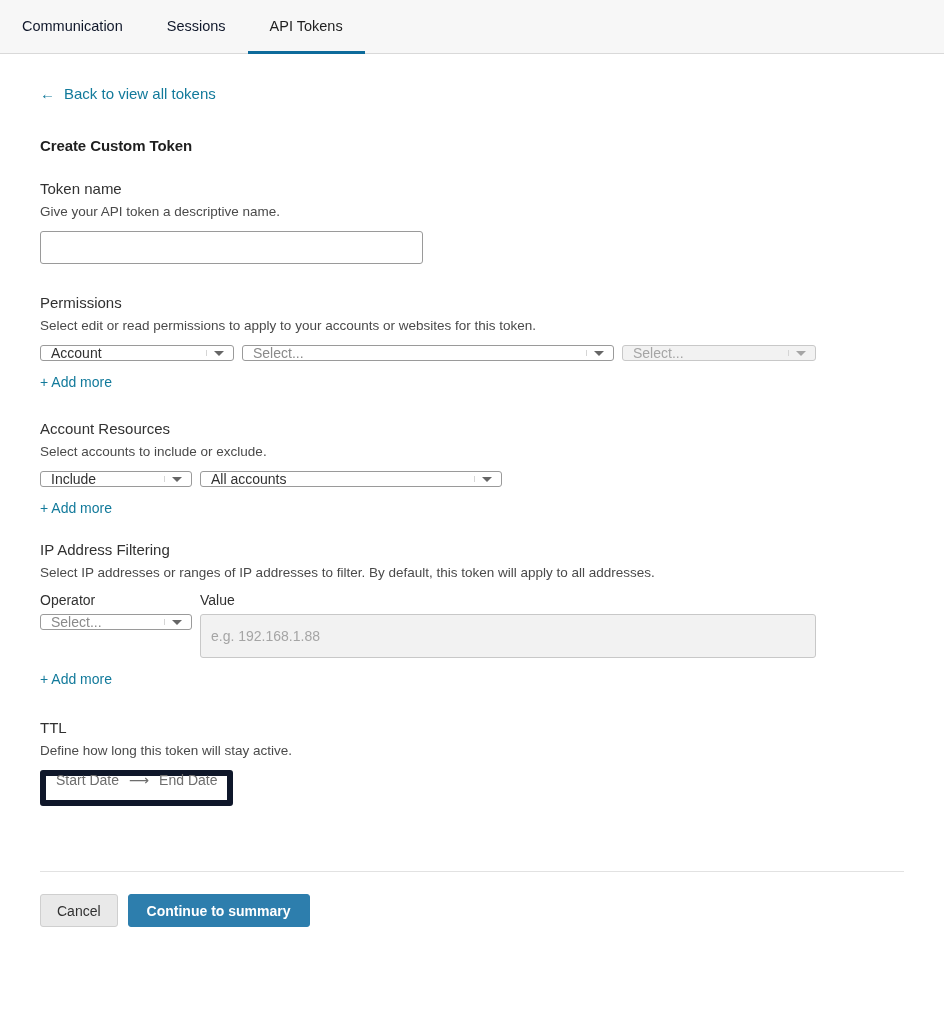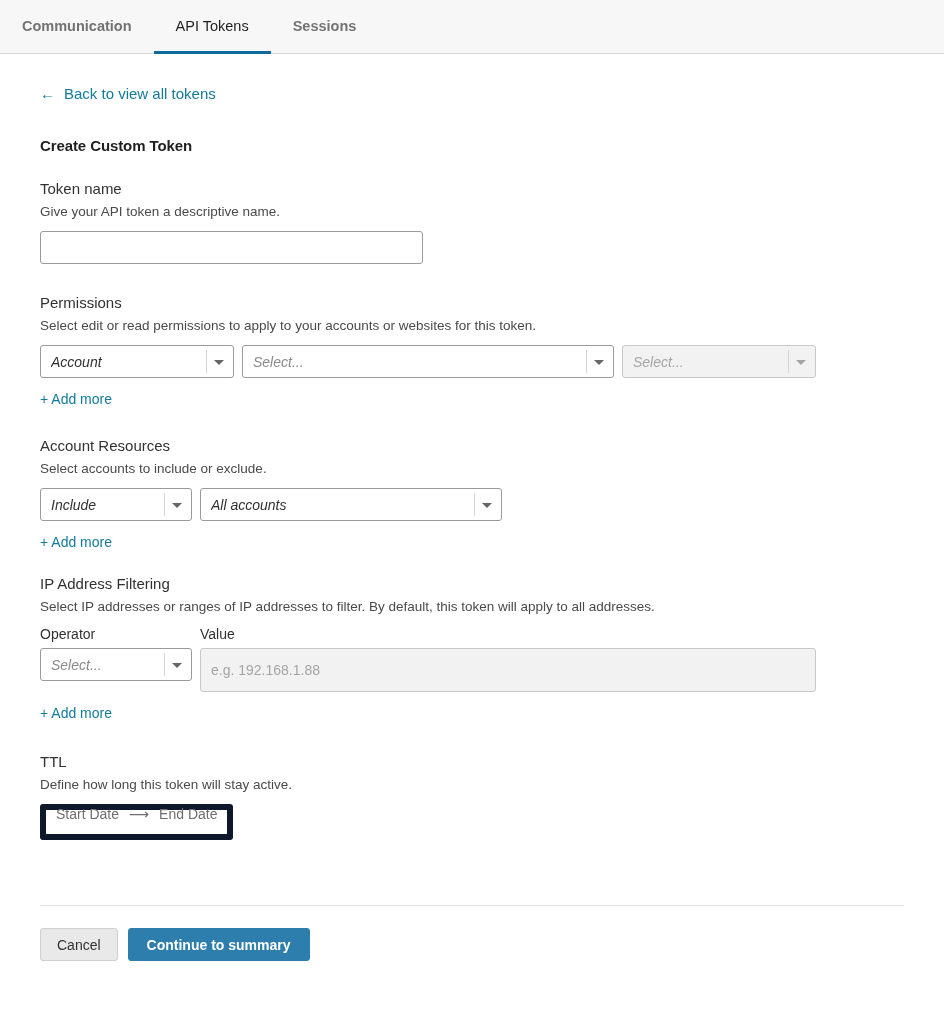--- a/index.html
+++ b/index.html
@@ -19,26 +19,25 @@
     border-bottom: 1px solid #d9d9d9;
     display: flex;
     align-items: stretch;
     padding-left: 0;
   }
   .tab {
     display: flex;
     align-items: center;
     padding: 0 22px;
     font-size: 14.5px;
-    color: #737373;
+    color: #0f172a;
     cursor: pointer;
     border-bottom: 3px solid transparent;
     position: relative;
     top: 1px;
-    font-weight: bold;
   }
   .tab.active {
     color: #1f1f1f;
     border-bottom-color: #0d6b9b;
     font-weight: 400;
   }
 
   
   .page {
     padding: 0 40px;
@@ -85,32 +84,31 @@
     padding: 0 9px;
     font-size: 14px;
     font-family: "Liberation Sans", sans-serif;
     color: #313131;
     outline: none;
   }
 
   
   .select {
     position: relative;
-    height: 33px;
+    height: 16px;
     border: 1px solid #9a9a9a;
     border-radius: 3px;
     background: #fff;
     display: inline-flex;
     align-items: center;
     padding: 0 10px;
     font-size: 14px;
     color: #313131;
     cursor: pointer;
     vertical-align: top;
-    font-style: italic;
   }
   .select .caret {
     position: absolute;
     right: 9px;
     top: 50%;
     width: 0; height: 0;
     margin-top: -2px;
     border-left: 5px solid transparent;
     border-right: 5px solid transparent;
     border-top: 5px solid #666;
@@ -221,25 +219,25 @@
     padding: 0 18px;
   }
 </style>
 </head>
 <body>
 
 <div class="tabbar">
   <div class="tab">
     <span>Communication</span>
   </div>
+  <div class="tab">
+    <span>Sessions</span>
+  </div>
   <div class="tab active">
     <span>API Tokens</span>
-  </div>
-  <div class="tab">
-    <span>Sessions</span>
   </div>
 </div>
 
 <div class="page">
 
   <a class="backlink">
     <span class="arrow">←</span>
     <span>Back to view all tokens</span>
   </a>
 

